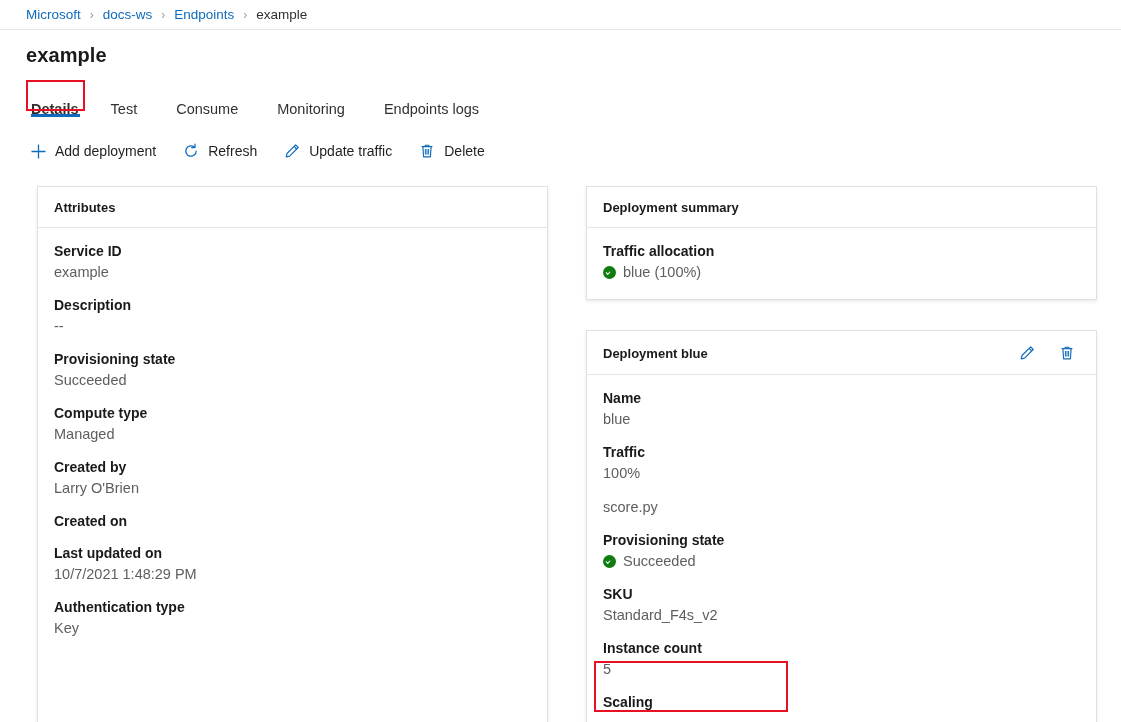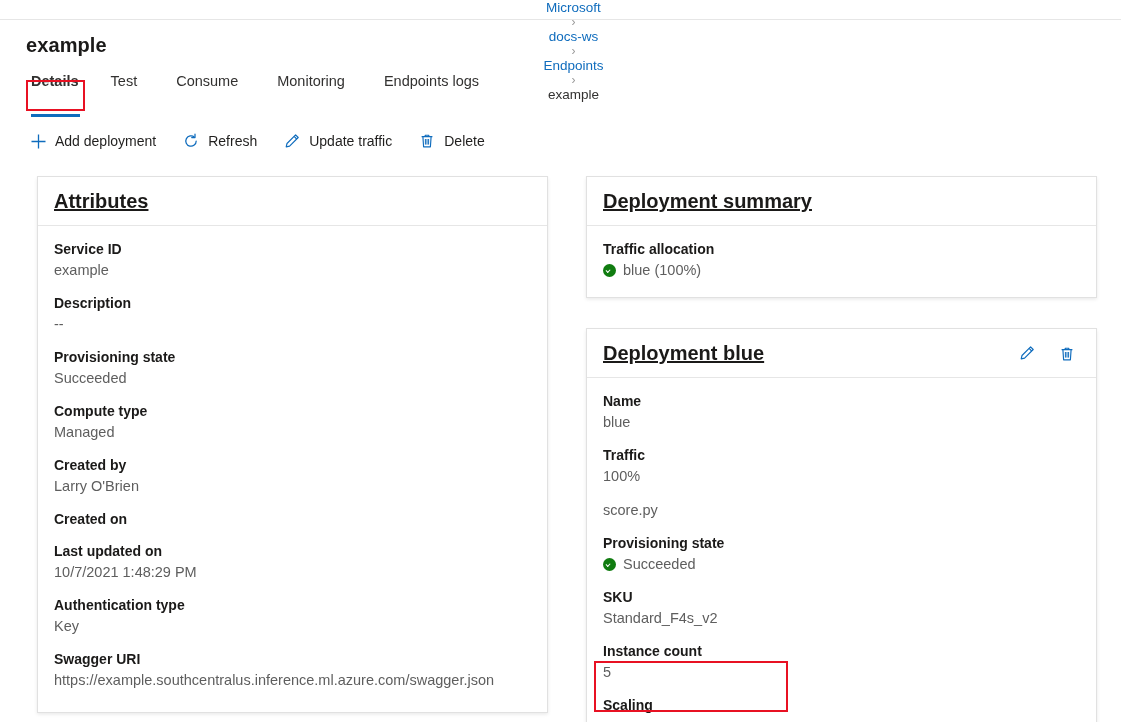--- a/index.html
+++ b/index.html
@@ -12,27 +12,26 @@
     height: 722px;
     background: #ffffff;
     font-family: "Liberation Sans", sans-serif;
     color: #323130;
     overflow: hidden;
     position: relative;
   }
 
   
   .breadcrumb-bar {
-    height: 20px;
+    height: 30px;
     border-bottom: 1px solid #e6e6e6;
     display: flex;
     align-items: center;
     padding-left: 26px;
     box-sizing: border-box;
-    flex-direction: column;
   }
   .crumb {
     font-size: 13.5px;
     color: #0f6cbd;
     cursor: pointer;
     white-space: nowrap;
   }
   .crumb.current {
     color: #323130;
     cursor: default;
@@ -49,21 +48,21 @@
     font-size: 20px;
     font-weight: 600;
     color: #1b1a19;
     padding: 14px 0 0 26px;
     letter-spacing: 0.1px;
   }
 
   
   .tabs {
     display: flex;
-    align-items: flex-start;
+    align-items: flex-end;
     padding-left: 26px;
     margin-top: 14px;
     height: 38px;
     position: relative;
   }
   .tab {
     font-size: 14.5px;
     color: #323130;
     padding: 0 8px 0 0;
     margin-right: 31px;
@@ -129,29 +128,28 @@
   .col-left { width: 511px; flex: none; }
   .col-right { width: 511px; flex: none; }
 
   .card {
     background: #ffffff;
     border: 1px solid #e1e1e1;
     box-shadow: 0 1.6px 3.6px rgba(0,0,0,0.09), 0 0.3px 0.9px rgba(0,0,0,0.06);
     box-sizing: border-box;
   }
   .card-header {
-    font-size: 20px;
+    font-size: 13px;
     font-weight: 600;
     color: #1b1a19;
     padding: 13px 16px 12px 16px;
     border-bottom: 1px solid #e6e6e6;
     display: flex;
     align-items: center;
     justify-content: space-between;
-    text-decoration: underline;
   }
   .card-header-actions {
     display: flex;
     align-items: center;
     gap: 22px;
     padding-right: 4px;
   }
   .hdr-ico {
     width: 18px;
     height: 18px;
@@ -321,24 +319,20 @@
         <div class="field">
           <div class="field-label">Last updated on</div>
           <div class="field-value">10/7/2021 1:48:29 PM</div>
         </div>
 
         <div class="field">
           <div class="field-label">Authentication type</div>
           <div class="field-value">Key</div>
         </div>
 
-        <div class="field">
-          <div class="field-label">Swagger URI</div>
-          <div class="field-value">https://example.southcentralus.inference.ml.azure.com/swagger.json</div>
-        </div>
 
       </div>
     </div>
   </div>
 
   <div class="col-right">
 
     <div class="card summary-card">
       <div class="card-header">Deployment summary</div>
       <div class="card-body">

